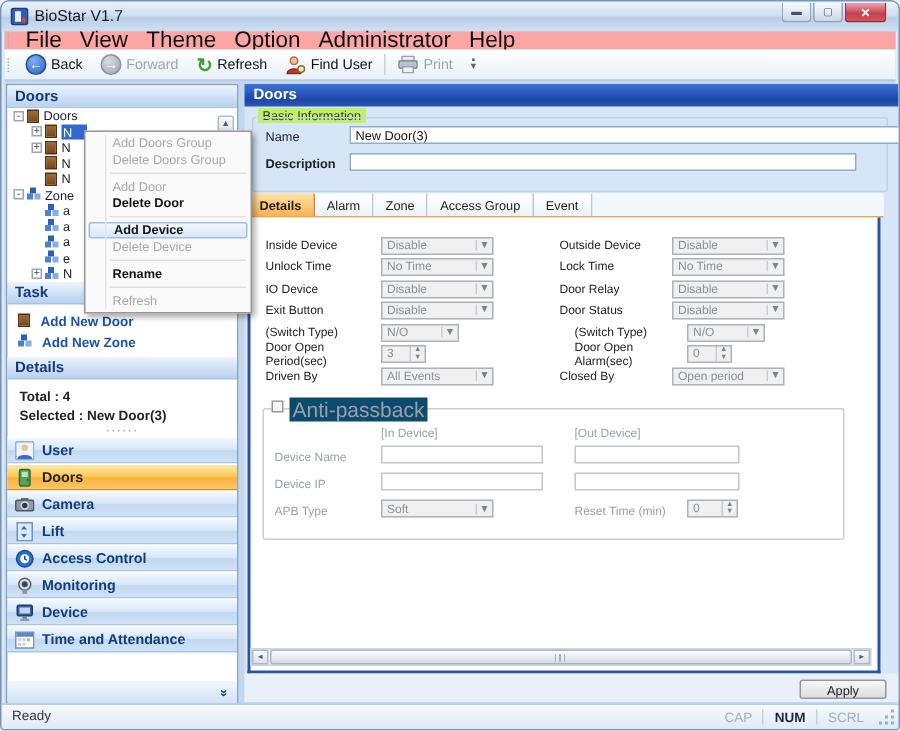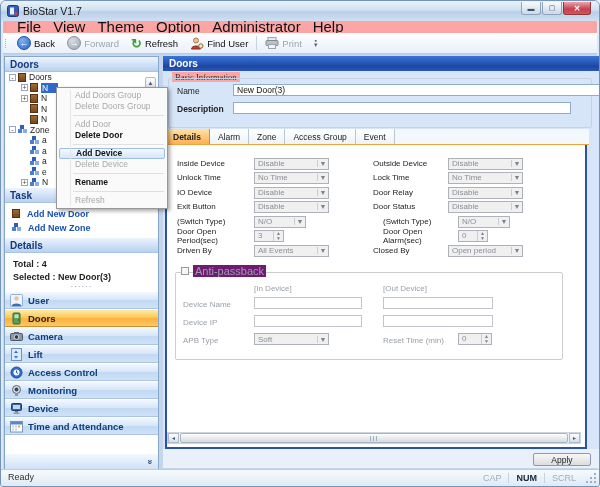--- a/index.html
+++ b/index.html
@@ -74,21 +74,21 @@
   .navbtn .nico{flex:none;display:inline-flex;}
   .chevstrip{position:absolute;top:396px;left:0;right:0;height:16px;
     background:linear-gradient(#f3f8fe,#cfe2f6);border-top:1px solid #fff;display:flex;justify-content:flex-end;align-items:center;padding-right:6px;}
   .chev{font-size:9px;color:#24456f;transform:rotate(90deg);font-weight:bold;line-height:8px;}
 
   
   .main{position:absolute;left:162px;top:55px;width:436px;height:412px;background:#d6e5f7;}
   .m-header{position:absolute;top:0;left:0;right:0;height:15px;color:#fff;font-weight:bold;font-size:10px;
     line-height:15px;padding-left:6px;background:linear-gradient(#3c74d8,#1c47a4 70%,#2a57b8);}
   .bi-box{position:absolute;left:5px;top:22px;width:424px;height:50px;border:1px solid #c3d3e6;border-radius:2px;}
-  .bi-label{position:absolute;left:9px;top:16px;font-size:8.5px;color:#333;background:#fca5a5;padding:0 3px;font-family:Liberation Serif, serif;}
+  .bi-label{position:absolute;left:9px;top:16px;font-size:8.5px;color:#333;background:#bef264;padding:0 3px;}
   .flabel{position:absolute;font-size:8.5px;color:#222;}
   .tinput{position:absolute;height:12px;border:1px solid #90acc8;background:#fff;font-size:8.5px;
     font-family:"Liberation Sans",sans-serif;padding:0 3px;color:#111;}
   .tabs{position:absolute;left:2px;top:73px;right:10px;height:16px;display:flex;background:#f3f8fd;border-bottom:1px solid #f0a23c;}
   .tab{padding:0 8px;font-size:8.5px;display:flex;align-items:center;border-right:1px solid #b9c6d4;
     background:linear-gradient(#ffffff,#eef3f8);color:#222;}
   .tab.active{background:linear-gradient(#ffe2a6,#fbb254);font-weight:bold;border-right:1px solid #d08f2c;}
   .tab-rest{flex:1;background:#f3f8fd;}
   .content{position:absolute;left:2px;top:89px;width:422px;height:304px;background:#fff;
     border:2px solid #2a53a6;border-top:none;}
@@ -99,21 +99,21 @@
   .combo .cv{flex:1;padding-left:3px;white-space:nowrap;overflow:hidden;}
   .combo .ca{width:11px;text-align:center;border-left:1px solid #c9ccd1;color:#7d838c;font-size:7px;}
   .w85{width:75px;flex:none;}
   .w52{width:52px;flex:none;}
   .spin{width:30px;height:12px;background:#f0f0f0;border:1px solid #aeb2b8;display:flex;color:#8a8f96;font-size:8px;flex:none;}
   .spin .sv{flex:1;padding-left:3px;}
   .sarr{width:10px;border-left:1px solid #c9ccd1;display:flex;flex-direction:column;align-items:center;
     justify-content:center;font-size:5px;line-height:5px;color:#7d838c;}
   .apb-box{position:absolute;left:12px;top:216px;width:388px;height:88px;border:1px solid #cdcdcd;border-radius:2px;}
   .apb-chk{position:absolute;left:18px;top:211px;width:8px;height:8px;border:1px solid #9a9a9a;background:#f6f6f6;}
-  .apb-chk-lbl{position:absolute;left:30px;top:209px;font-size:11px;color:#9aa0a8;background:#701a75;padding:0 2px;}
+  .apb-chk-lbl{position:absolute;left:30px;top:209px;font-size:14px;color:#9aa0a8;background:#0c4a6e;padding:0 2px;}
   .gray-lbl{position:absolute;font-size:8px;color:#9aa0a8;}
   .apb-input{position:absolute;height:12px;border:1px solid #c2c6cc;background:#fff;font-size:8px;
     font-family:"Liberation Sans",sans-serif;padding:0 3px;}
   .hscroll{position:absolute;left:4px;top:376px;width:414px;height:12px;background:#eef0f3;
     border:1px solid #cdd4dc;display:flex;align-items:center;}
   .harr{width:11px;height:10px;background:linear-gradient(#fdfdfd,#d8dee8);border:1px solid #aebbce;
     font-size:5px;color:#4a5a70;text-align:center;line-height:9px;flex:none;}
   .hthumb{height:10px;flex:1;margin:0 1px;background:linear-gradient(#fdfdfd,#d5dae2);
     border:1px solid #aab4c2;border-radius:2px;position:relative;}
   .hthumb::after{content:"";position:absolute;left:50%;top:2px;width:7px;height:5px;margin-left:-4px;

